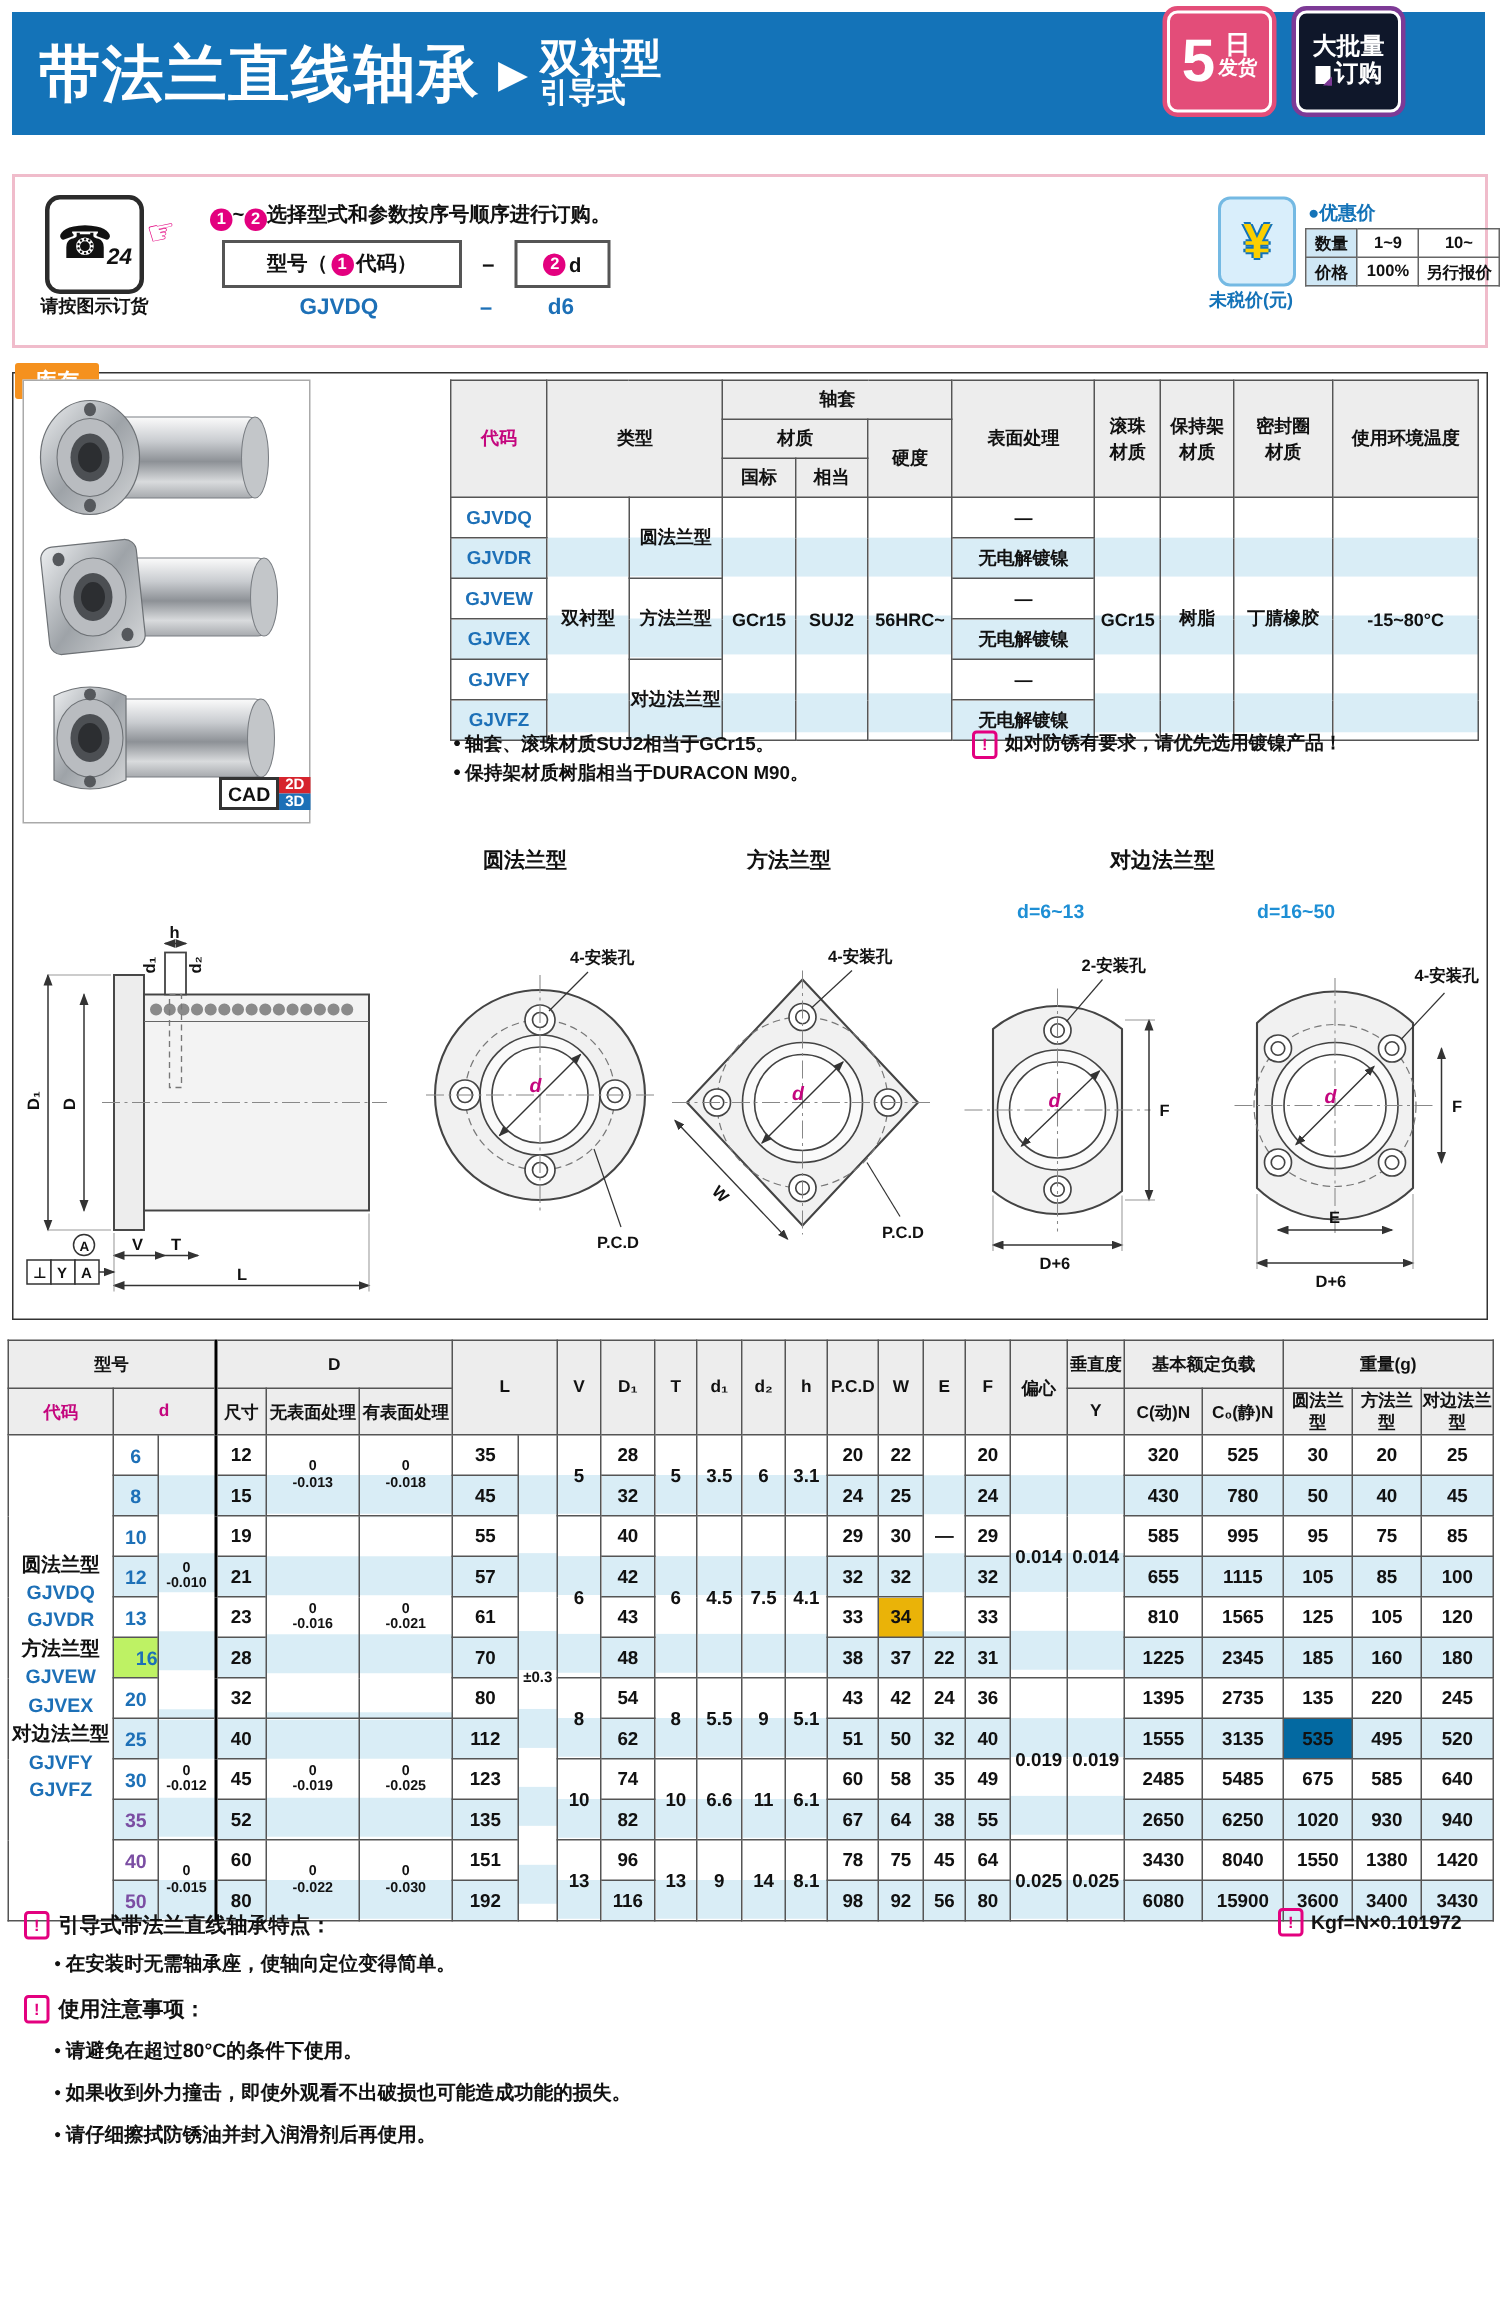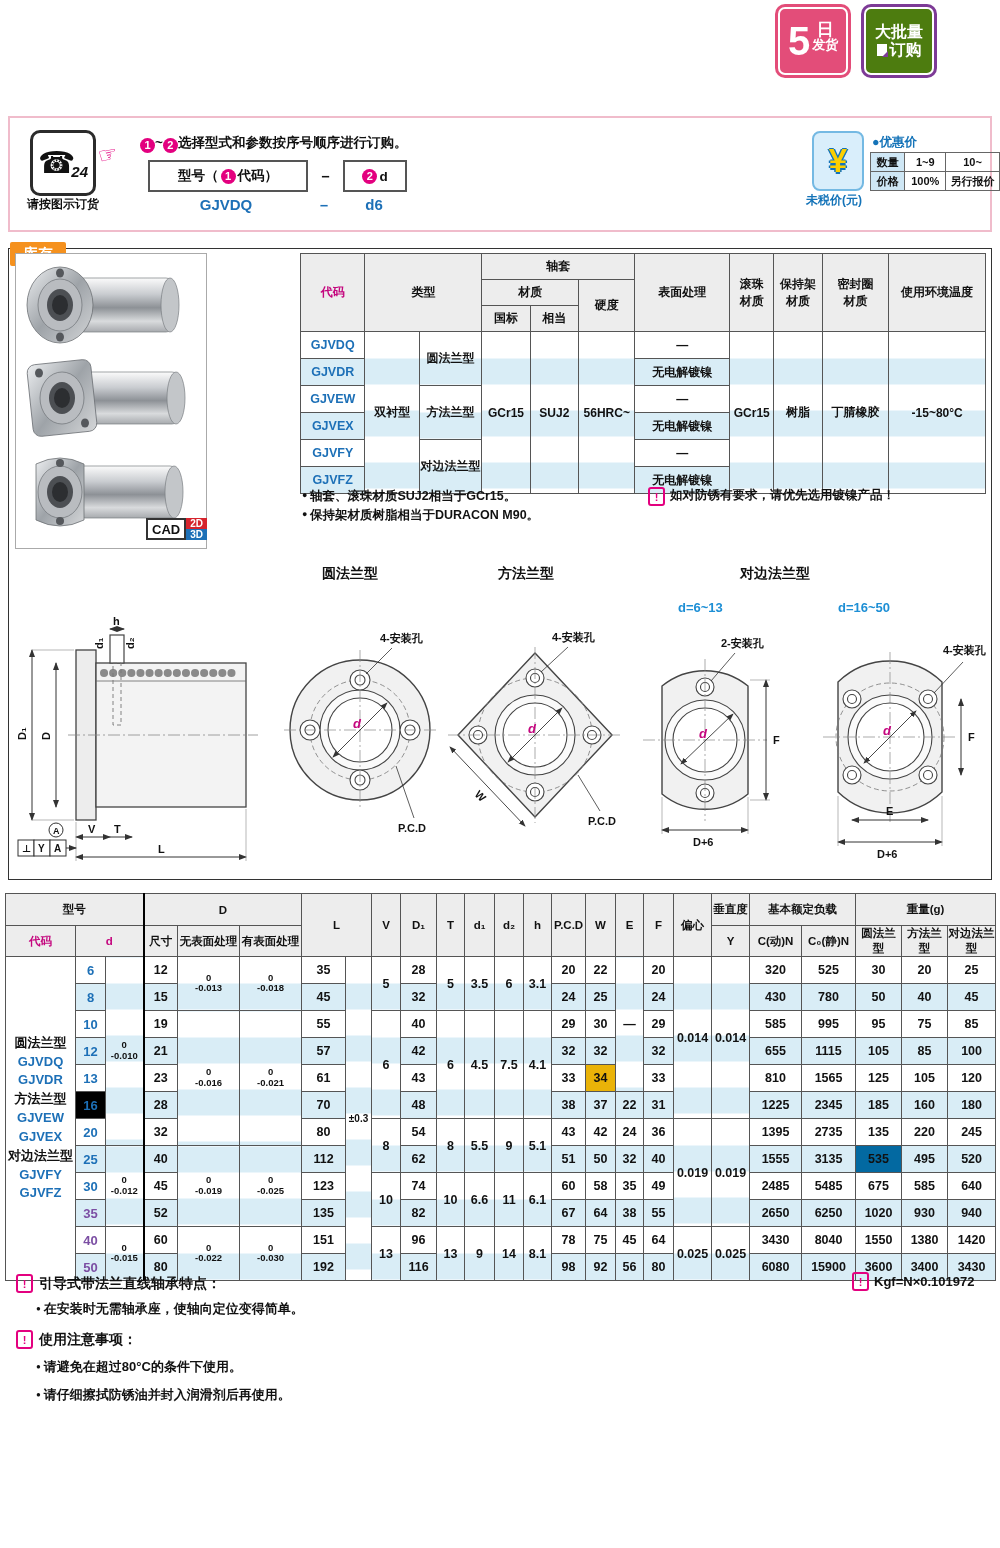--- a/index.html
+++ b/index.html
@@ -9,21 +9,21 @@
   
   .hdr{left:8px;top:8px;width:982px;height:82px;background:#1473b8;display:flex;align-items:center;}
   .hdr-title{color:#fff;font-size:41px;font-weight:700;margin-left:18px;letter-spacing:1px;}
   .hdr-arrow{color:#fff;font-size:26px;margin:0 8px 0 12px;}
   .hdr-sub{display:flex;flex-direction:column;line-height:1.05;color:#fff;font-weight:700;}
   .hdr-sub .s1{font-size:27px;}
   .hdr-sub .s2{font-size:19px;}
   .badge{width:66px;height:64px;border-radius:7px;border:2px solid #fff;display:flex;flex-direction:column;
          align-items:center;justify-content:center;color:#fff;font-weight:700;}
   .badge.ship{background:#e34d79;box-shadow:0 0 0 3px #e34d79;position:absolute;right:152px;top:7px;}
-  .badge.bulk{background:#4d7c0f;box-shadow:0 0 0 3px #7d3a96;position:absolute;right:66px;top:7px;}
+  .badge.bulk{background:#0f172a;box-shadow:0 0 0 3px #7d3a96;position:absolute;right:66px;top:7px;}
   .ship-row{display:flex;align-items:flex-start;line-height:1;}
   .ship-big{font-size:40px;}
   .ship-col{display:flex;flex-direction:column;align-items:center;margin-left:2px;}
   .ship-mid{font-size:17px;}
   .ship-sub{font-size:13px;}
   .bulk-l1{font-size:16px;line-height:1.15;}
   .bulk-l2{font-size:16px;display:flex;align-items:center;gap:3px;line-height:1.15;}
   .doc-ic{display:inline-block;width:10px;height:12px;background:#fff;position:relative;}
   .doc-ic:after{content:"";position:absolute;right:-1px;bottom:-1px;border:3px solid #7d3a96;border-top-color:transparent;border-left-color:transparent;}
   
@@ -106,20 +106,28 @@
   .fitem{font-size:13px;font-weight:700;line-height:17px;margin-bottom:11px;white-space:pre-line;}
   .fitem:before{content:"●";font-size:8px;vertical-align:2px;margin-right:3px;}
   .kgf{display:flex;gap:5px;align-items:center;font-size:13px;font-weight:700;}
   table{border-spacing:0;}
 </style>
 </head>
 <body>
 
 <div class="page">
 
+  <div class="abs hdr">
+    <span class="hdr-title">带法兰直线轴承</span>
+    <span class="hdr-arrow">▶</span>
+    <span class="hdr-sub">
+      <span class="s1">双衬型</span>
+      <span class="s2">引导式</span>
+    </span>
+  </div>
   <div class="abs badge ship">
     <span class="ship-row">
       <span class="ship-big">5</span>
       <span class="ship-col">
         <span class="ship-mid">日</span>
         <span class="ship-sub">发货</span>
       </span>
     </span>
   </div>
   <div class="abs badge bulk">
@@ -655,21 +663,21 @@
           <td style="background: rgb(255, 255, 255);">33</td>
           <td style="background: #eab308;">34</td>
           <td style="background: rgb(255, 255, 255);">33</td>
           <td style="background: rgb(255, 255, 255);">810</td>
           <td style="background: rgb(255, 255, 255);">1565</td>
           <td style="background: rgb(255, 255, 255);">125</td>
           <td style="background: rgb(255, 255, 255);">105</td>
           <td style="background: rgb(255, 255, 255);">120</td>
         </tr>
         <tr>
-          <td class="dcol b" style="background: #000000;">16</td>
+          <td class="dcol b" style="background: #bef264; text-align: right;">16</td>
           <td class="bl" style="background: rgb(217, 237, 246);">28</td>
           <td style="background: rgb(217, 237, 246);">70</td>
           <td style="background: rgb(217, 237, 246);">48</td>
           <td style="background: rgb(217, 237, 246);">38</td>
           <td style="background: rgb(217, 237, 246);">37</td>
           <td rowspan="1" style="background: rgb(217, 237, 246);">22</td>
           <td style="background: rgb(217, 237, 246);">31</td>
           <td style="background: rgb(217, 237, 246);">1225</td>
           <td style="background: rgb(217, 237, 246);">2345</td>
           <td style="background: rgb(217, 237, 246);">185</td>
@@ -804,16 +812,17 @@
   </div>
   <div class="abs" style="left:36px;top:1300px" id="feat-list">
       <div class="fitem">在安装时无需轴承座，使轴向定位变得简单。</div>
     </div>
   <div class="abs ftitle" style="left:16px;top:1330px">
     <span class="wicon"></span>
     <span>使用注意事项：</span>
   </div>
   <div class="abs" style="left:36px;top:1358px;width:560px" id="note-list">
       <div class="fitem">请避免在超过80°C的条件下使用。</div>
+      <div class="fitem">如果收到外力撞击，即使外观看不出破损也可能造成功能的损失。</div>
       <div class="fitem">请仔细擦拭防锈油并封入润滑剂后再使用。</div>
     </div>
 
 </div>
 
 </body></html>

